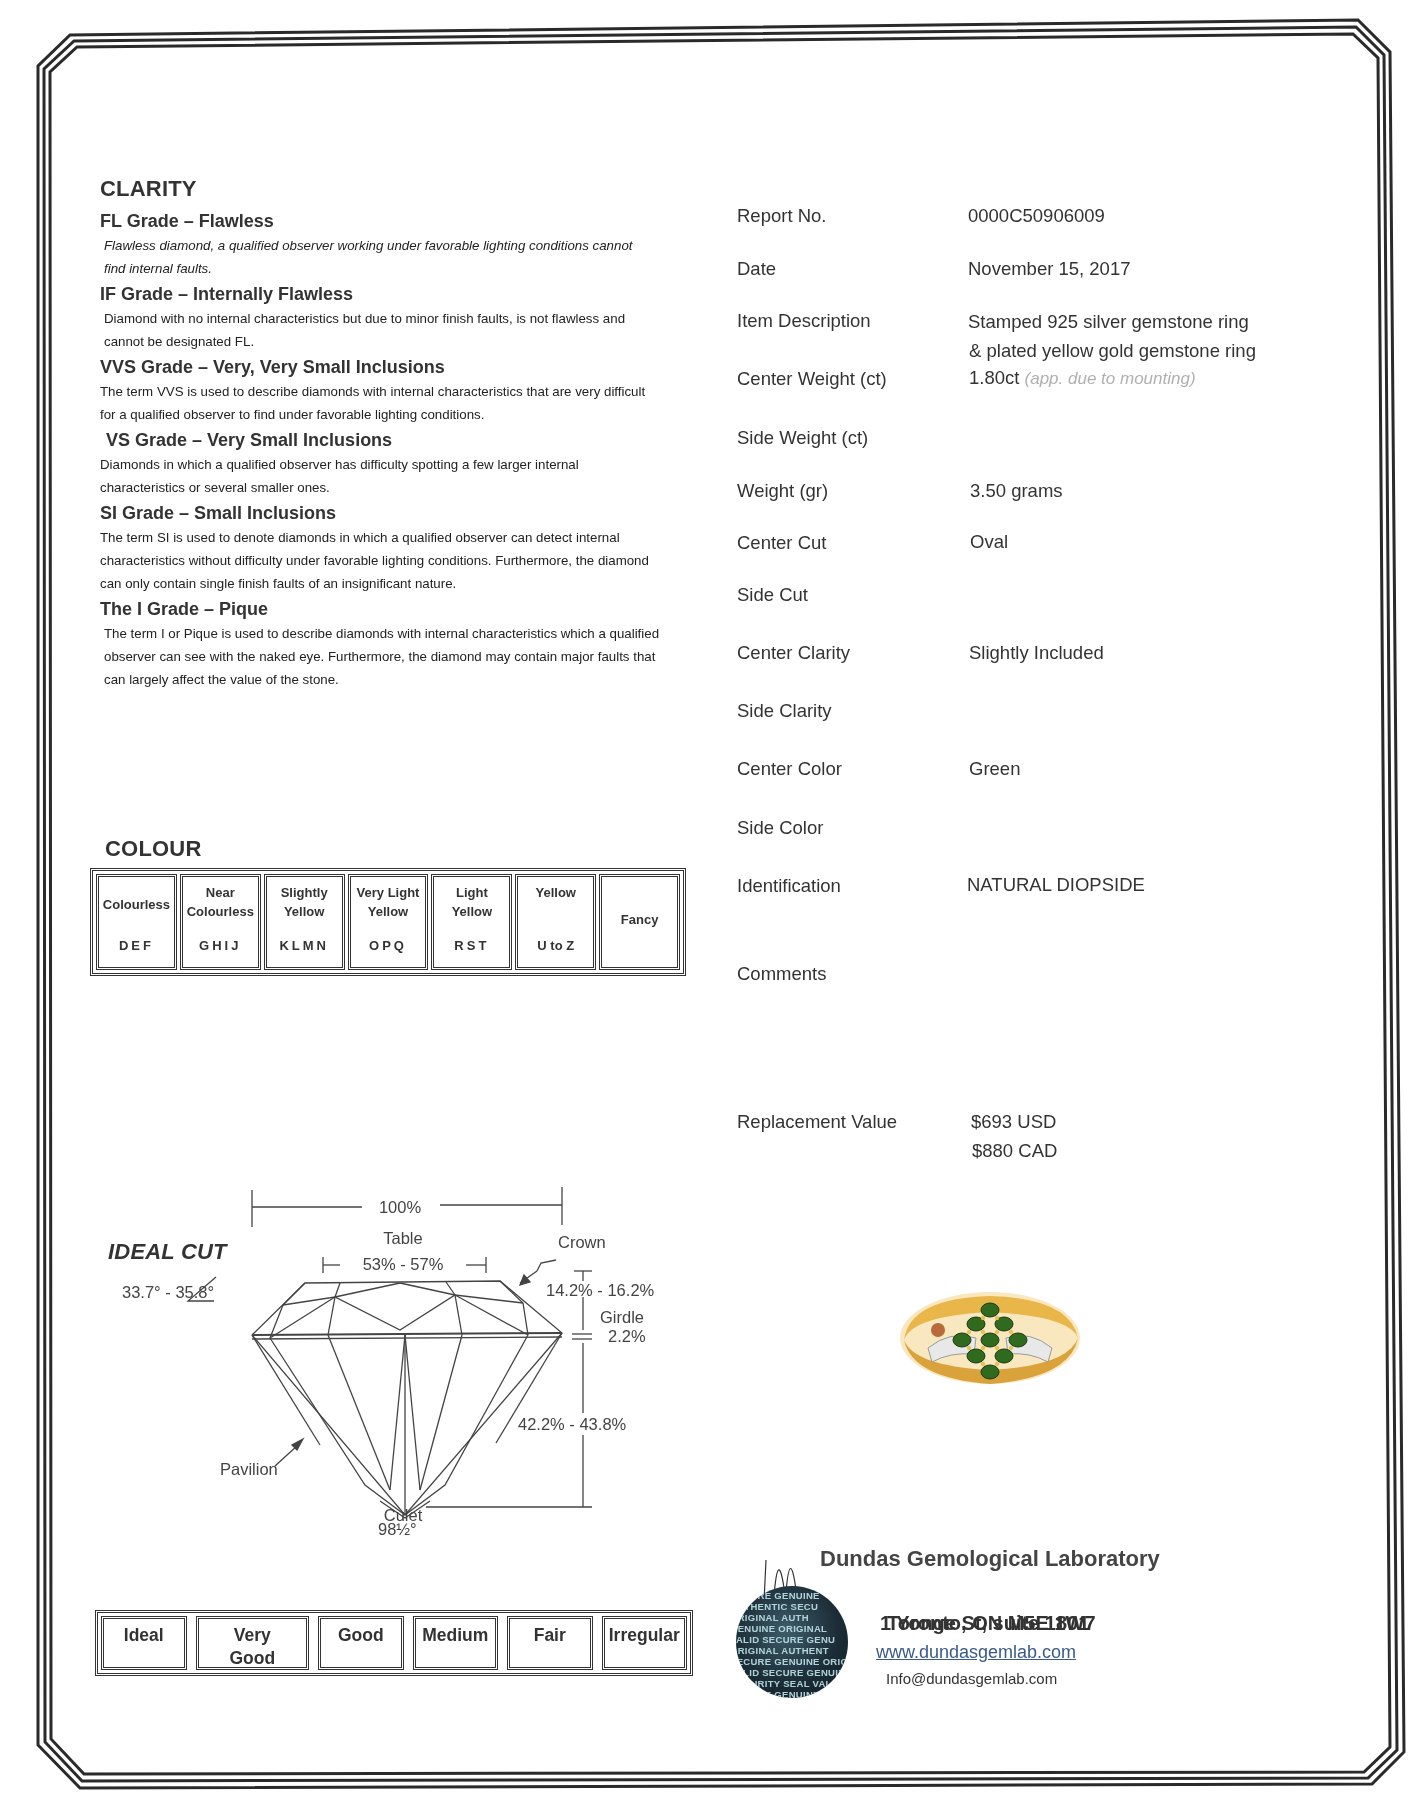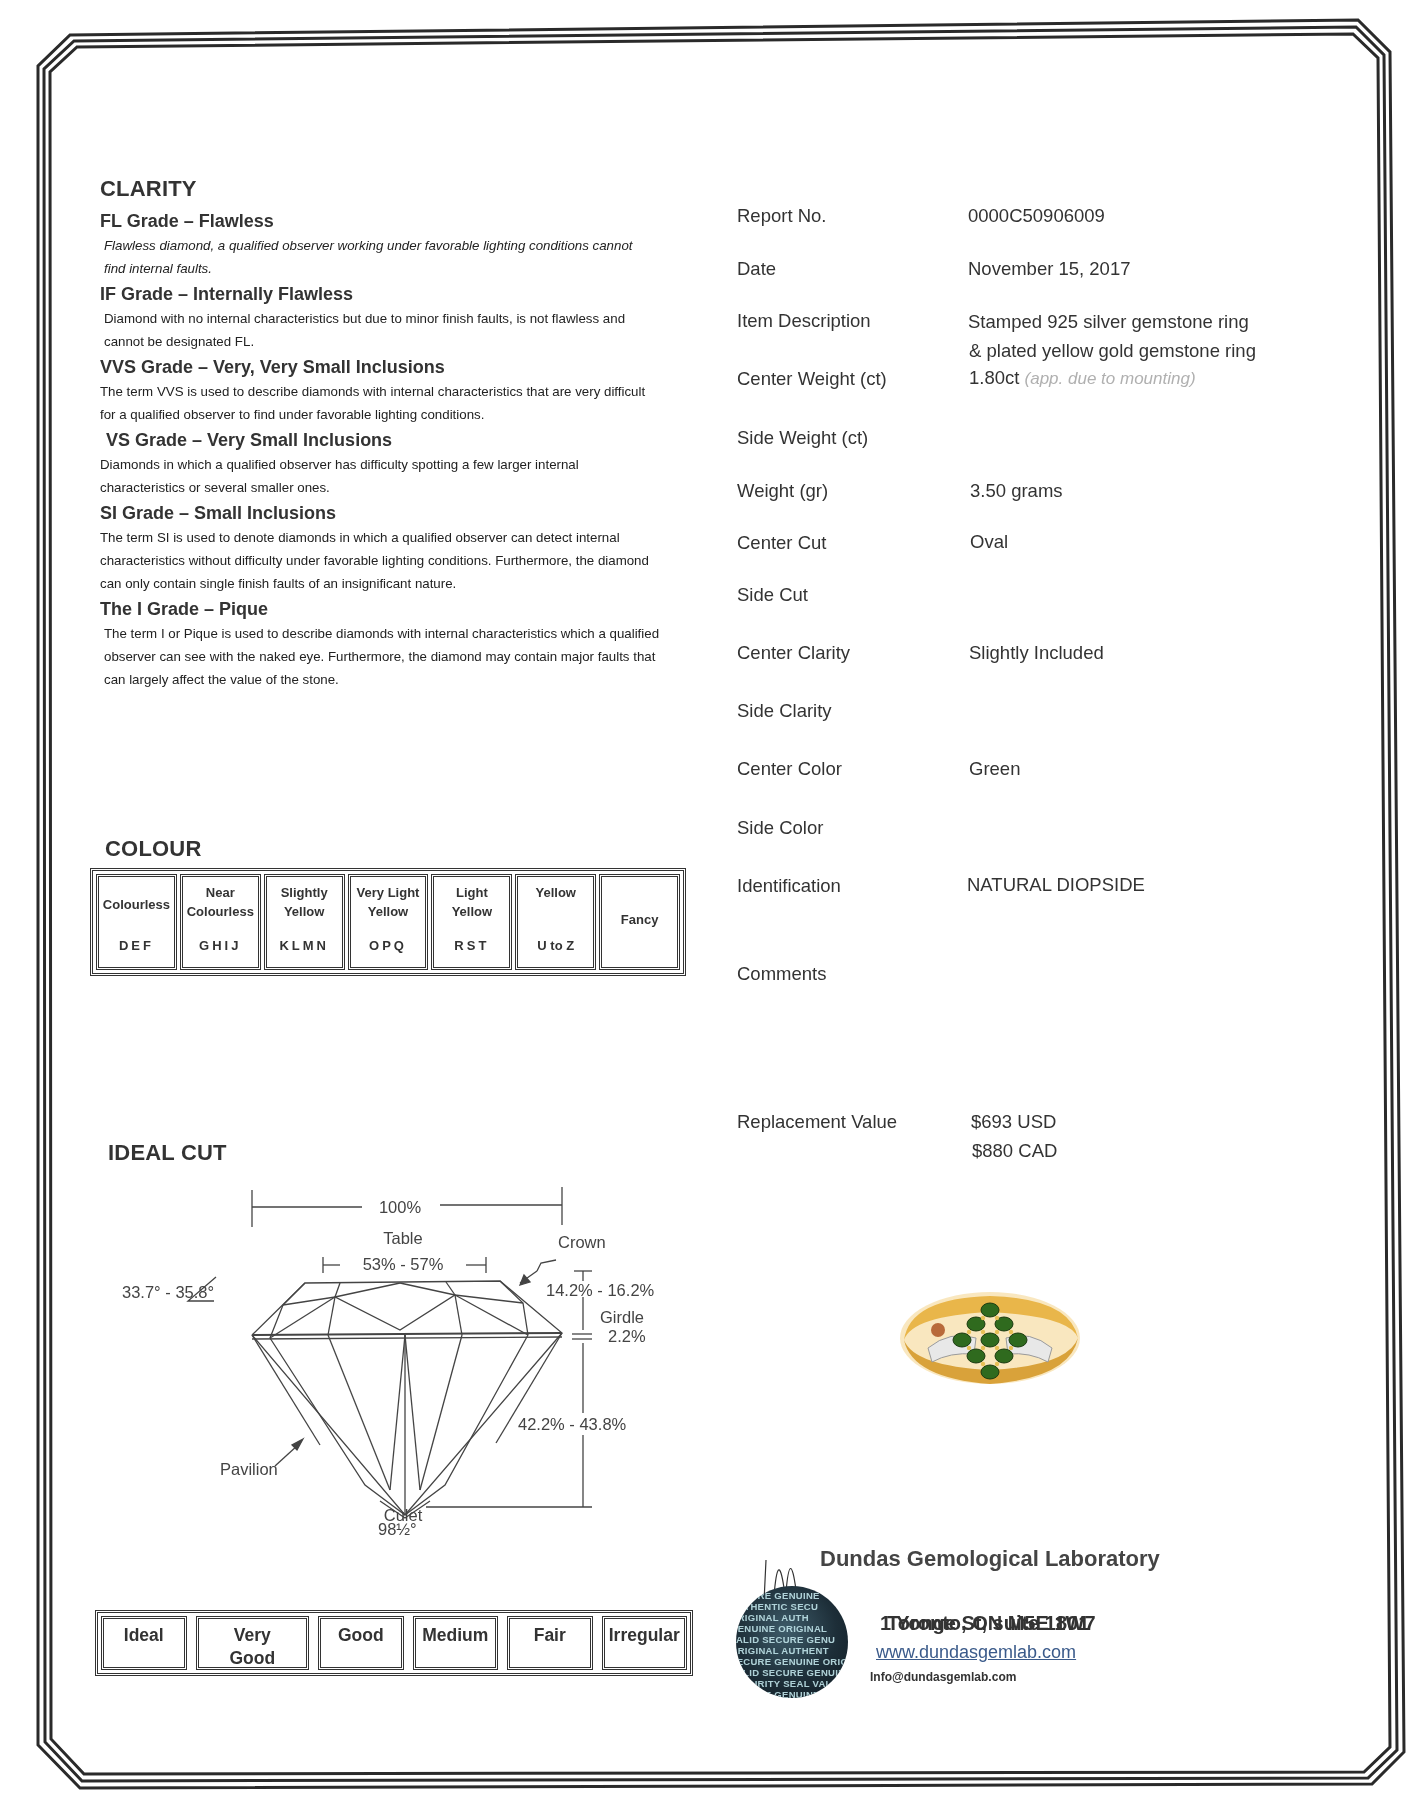--- a/index.html
+++ b/index.html
@@ -54,21 +54,21 @@
 
   .lab { position: absolute; left: 730px; top: 1530px; width: 500px; height: 180px; }
   .lab .seal { position: absolute; left: 6px; top: 56px; width: 112px; height: 112px; border-radius: 50%;
     background: radial-gradient(circle at 45% 40%, #3e5c6a 0%, #1d2e38 55%, #0f1a22 100%); overflow: hidden; }
   .lab .seal-text { position: absolute; left: -6px; top: 4px; width: 130px; font-size: 9.5px; font-weight: bold; line-height: 11px;
     color: #bfe3e8; letter-spacing: 0.3px; white-space: nowrap; opacity: 0.9; }
   .lab .name { position: absolute; left: 90px; top: 16px; font-weight: bold; font-size: 22px; color: #444; white-space: nowrap; }
   .lab .addr1 { position: absolute; left: 150px; top: 50px; font-weight: bold; font-size: 20px; color: #333; white-space: nowrap; margin-top: 32px; }
   .lab .addr2 { position: absolute; left: 157px; top: 82px; font-weight: bold; font-size: 20px; color: #333; white-space: nowrap; }
   .lab .web { position: absolute; left: 146px; top: 112px; font-size: 18px; color: #3a5a8a; text-decoration: underline; white-space: nowrap; }
-  .lab .mail { position: absolute; left: 140px; top: 140px; font-size: 12px; color: #333; white-space: nowrap; font-weight: bold; }
+  .lab .mail { position: absolute; left: 156px; top: 140px; font-size: 15px; color: #333; white-space: nowrap; }
 </style>
 </head>
 <body>
 
 <svg class="frame" viewBox="0 0 1428 1800">
   <g fill="none" stroke="#2a2a2a" stroke-width="3">
     <polygon points="70,35 1358,20 1390,52 1404,1752 1372,1784 80,1788 38,1745 38,66"></polygon>
     <polygon points="74,41 1356,27 1384,55 1397,1750 1368,1778 82,1781 45,1742 44,69"></polygon>
     <polygon points="77,47 1353,34 1378,58 1390,1747 1364,1772 84,1774 51,1739 50,72"></polygon>
   </g>
@@ -126,21 +126,21 @@
   </div>
   <div class="ccell" style="">
     <div style="margin-bottom:20px;">Yellow</div>
     <div class="grades" style="letter-spacing:0;">U to Z</div>
   </div>
   <div class="ccell center">
     <div>Fancy</div>
   </div>
 </div>
 
-<div class="abs h-section" style="left:108px;top:1116px;">IDEAL CUT</div>
+<div class="abs h-section" style="left:108px;top:1215px;font-style:italic;">IDEAL CUT</div>
 
 <svg class="diagram" viewBox="0 0 600 350">
   <g stroke="#444" stroke-width="1.3" fill="none">
 
     <line x1="152" y1="5" x2="152" y2="42"></line>
     <line x1="462" y1="2" x2="462" y2="40"></line>
     <line x1="152" y1="22" x2="262" y2="22"></line>
     <line x1="340" y1="20" x2="462" y2="20"></line>
 
     <line x1="223" y1="72" x2="223" y2="88"></line>

